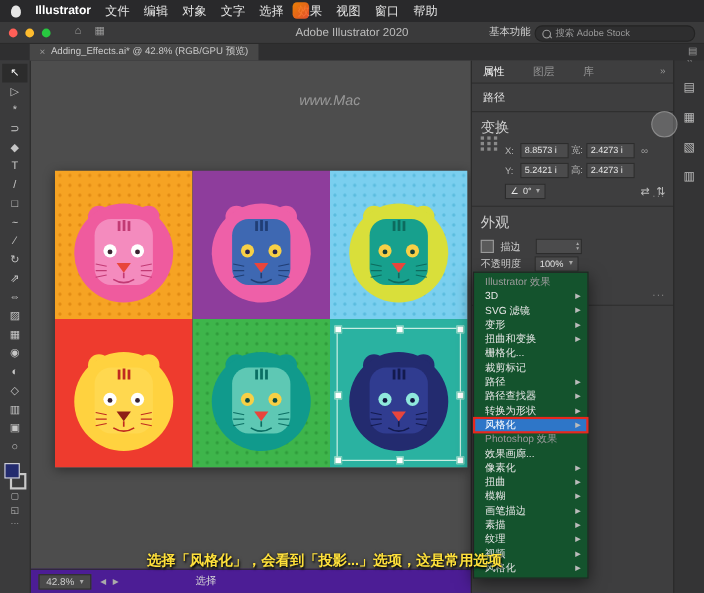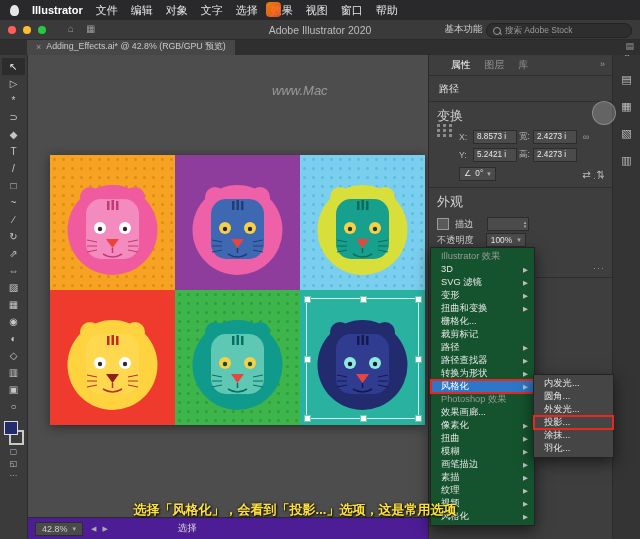--- a/index.html
+++ b/index.html
@@ -52,21 +52,21 @@
   .watermark{position:absolute;left:245px;top:28px;font-size:13px;font-style:italic;
              color:rgba(255,255,255,.42);z-index:5;}
   
   .statusbar{position:absolute;left:27px;bottom:0;width:401px;height:21px;background:#4c1d95;border-top:1px solid #2B2B2B;
              display:flex;align-items:center;gap:8px;padding:0 8px;font-size:9.5px;color:#CCC;z-index:15;}
   .zoombox{background:#4A4A4A;border:1px solid #2d2d2d;padding:1px 6px;display:flex;gap:5px;align-items:center;font-size:9px;}
   .navgrp{display:flex;gap:6px;font-size:7px;color:#aaa;align-items:center;}
   .toolname{margin-left:62px;font-size:9.5px;color:#D5D5D5;}
   
   .dock{position:absolute;left:428px;top:55px;width:184px;bottom:0;background:#3E3E3F;border-left:1px solid #2A2A2A;z-index:18;}
-  .panel-tabs{display:flex;gap:14px;padding:4px 10px 3px 22px;font-size:9.8px;border-bottom:1px solid #2E2E2E;position:relative;}
+  .panel-tabs{display:flex;gap:26px;padding:4px 10px 3px 10px;font-size:9.8px;border-bottom:1px solid #2E2E2E;position:relative;}
   .ptab{color:#959595;}
   .ptab.active{color:#fff;}
   .ptabs-more{position:absolute;right:8px;top:4px;color:#9a9a9a;font-size:9px;}
   .obj-type{padding:6px 10px 5px 10px;font-size:10px;color:#E2E2E2;border-bottom:1px solid #2E2E2E;}
   .section{padding:5px 8px 6px 8px;border-bottom:1px solid #2E2E2E;position:relative;}
   .sec-title{font-size:13px;color:#CFCFCF;margin-bottom:5px;}
   .refpoint{position:absolute;left:8px;top:22px;display:grid;grid-template-columns:repeat(3,4px);grid-gap:2px;}
   .refdot{width:3px;height:3px;background:#8a8a8a;}
   .tf-grid{margin-left:22px;display:grid;grid-template-columns:14px 44px 16px 44px 18px;
            grid-row-gap:4px;align-items:center;font-size:8.6px;color:#B5B5B5;}
@@ -539,36 +539,16 @@
       <div class="menu-item">
         <span>视频</span>
         <span class="arr">▶</span>
       </div>
       <div class="menu-item">
         <span>风格化</span>
         <span class="arr">▶</span>
       </div>
     </div>
 
-  <div class="submenu" id="effects-submenu">
-      <div class="menu-item">
-        <span>内发光...</span>
-      </div>
-      <div class="menu-item">
-        <span>圆角...</span>
-      </div>
-      <div class="menu-item">
-        <span>外发光...</span>
-      </div>
-      <div class="menu-item annot">
-        <span>投影...</span>
-      </div>
-      <div class="menu-item">
-        <span>涂抹...</span>
-      </div>
-      <div class="menu-item">
-        <span>羽化...</span>
-      </div>
-    </div>
 
   <div class="caption">选择「风格化」，会看到「投影...」选项，这是常用选项</div>
 
 </div>
 
 </body></html>

